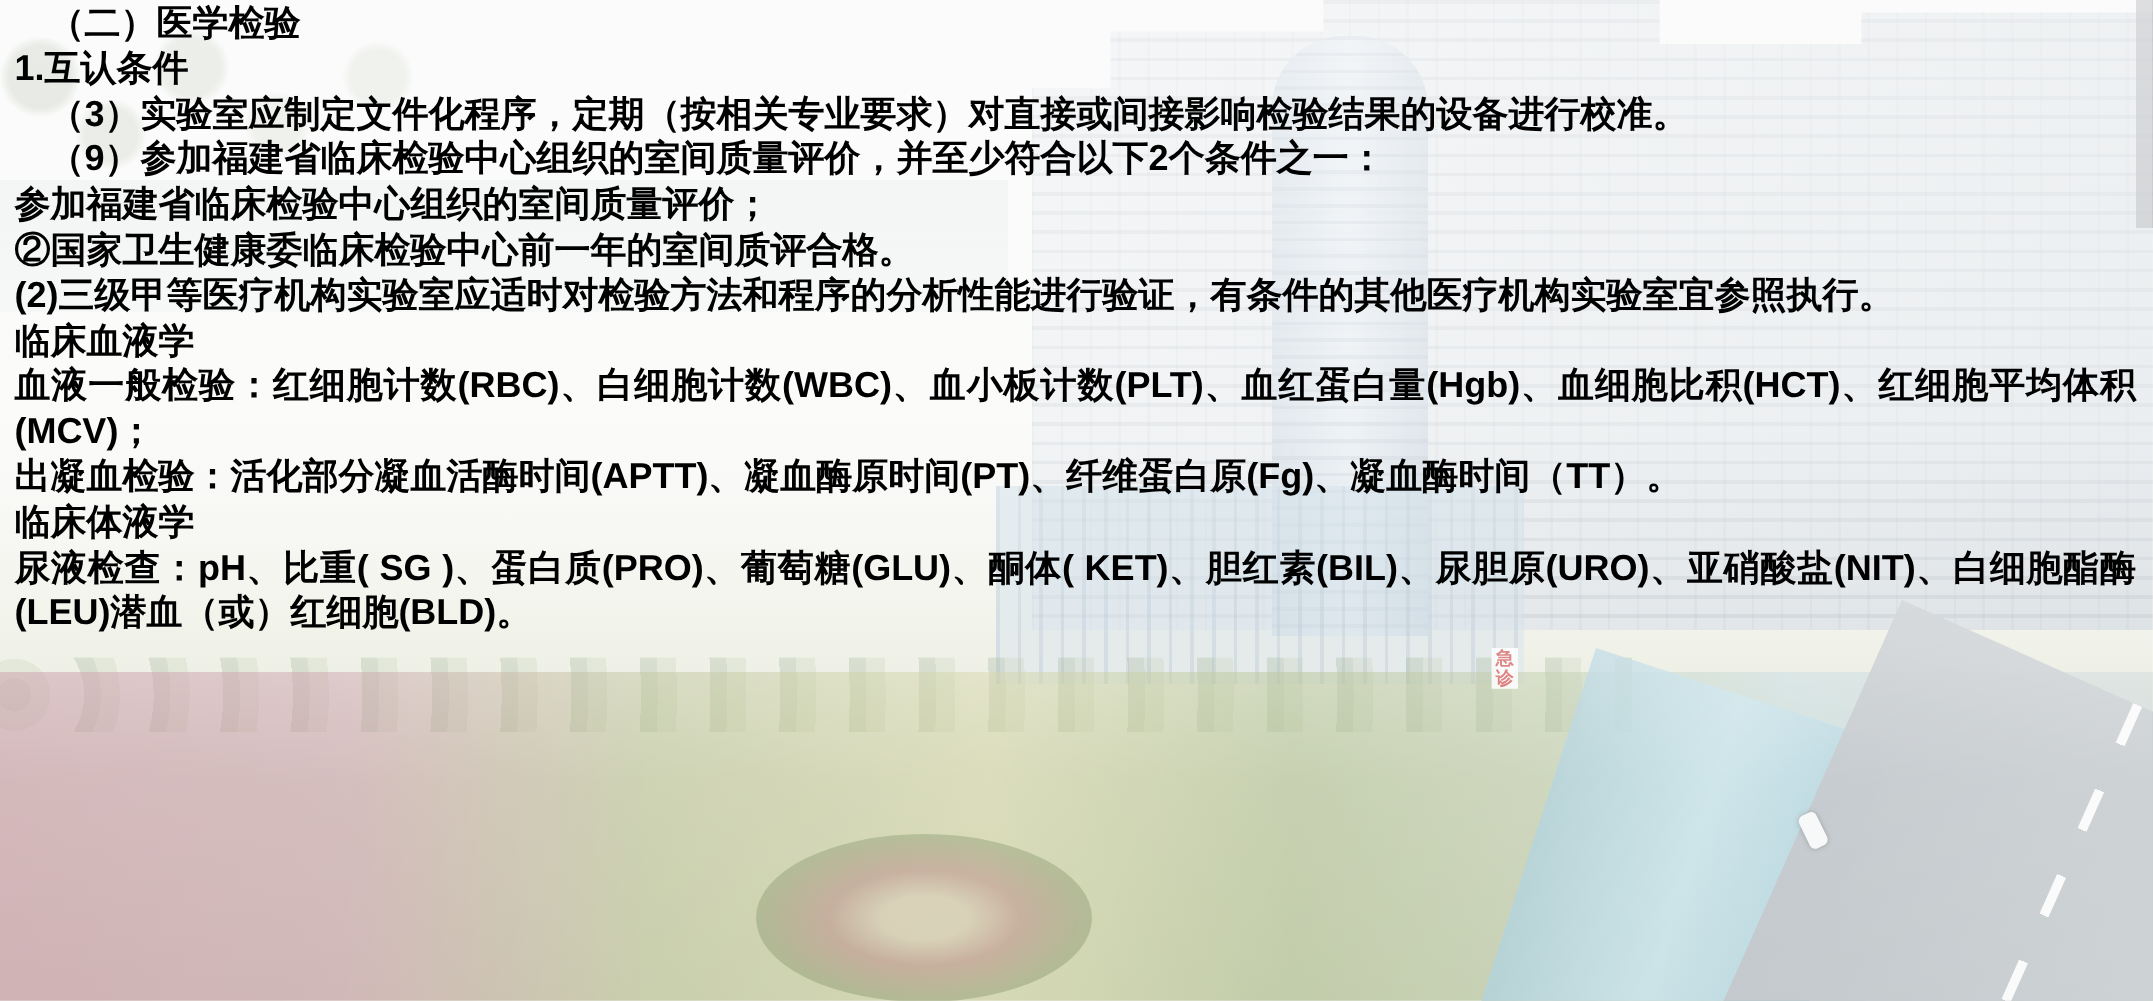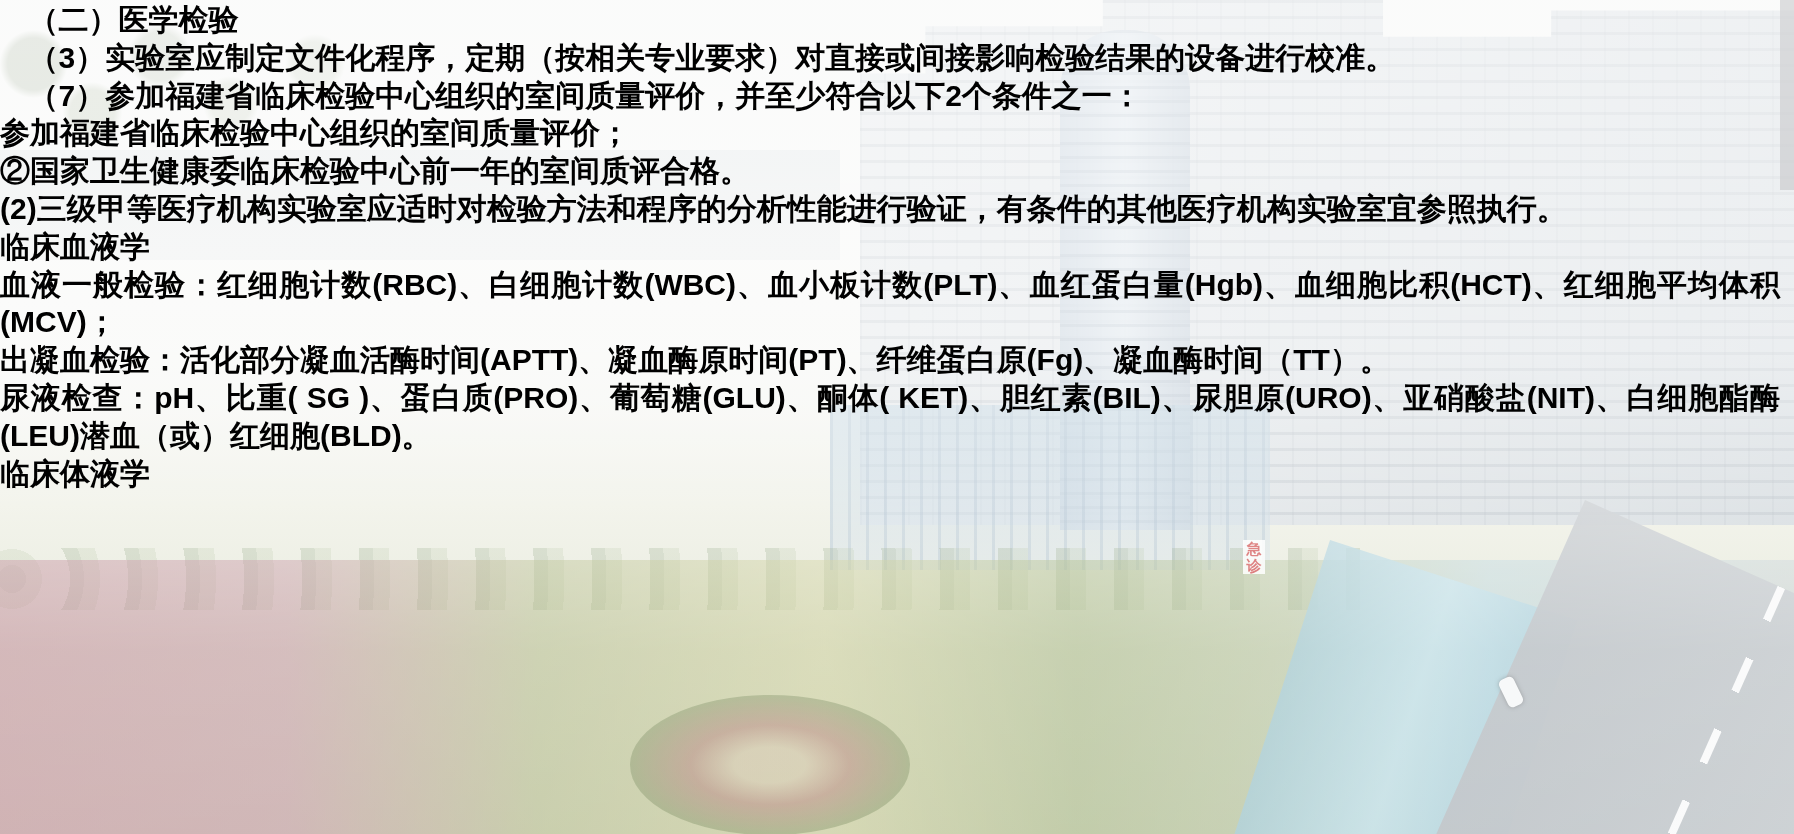--- a/index.html
+++ b/index.html
@@ -105,21 +105,21 @@
   .bg-wash {
     inset: 0;
     background: linear-gradient(180deg,
       rgba(255,255,255,.74) 0%, rgba(255,255,255,.68) 42%,
       rgba(255,255,255,.5) 60%, rgba(255,255,255,.3) 78%,
       rgba(255,255,255,.26) 100%);
   }
   
   .text-layer {
     position: absolute; inset: 0;
-    padding: 1px 14px 0 0;
+    padding: 1px 14px 0 12px;
     font-weight: bold;
     font-size: 30px;
     line-height: 37.8px;
     color: #000000;
     text-align: justify;
     letter-spacing: 0;
   }
   .para { margin: 0; }
   .ind { text-indent: 0.95em; }
 </style>
@@ -141,25 +141,26 @@
   <div class="bg-layer bg-river"></div>
   <div class="bg-layer bg-road-right">
     <div class="road-lane-marking"></div>
   </div>
   <div class="bg-layer bg-car"></div>
   <div class="bg-layer bg-sign" style="color:#c62828;">急诊</div>
   <div class="bg-layer bg-wash"></div>
 
   <div class="text-layer">
     <p class="para ind">（二）医学检验</p>
+    <p class="para">1.互认条件</p>
     <p class="para ind">（3）实验室应制定文件化程序，定期（按相关专业要求）对直接或间接影响检验结果的设备进行校准。</p>
-    <p class="para ind">（7）参加福建省临床检验中心组织的室间质量评价，并至少符合以下2个条件之一：</p>
+    <p class="para ind">（9）参加福建省临床检验中心组织的室间质量评价，并至少符合以下2个条件之一：</p>
     <p class="para">参加福建省临床检验中心组织的室间质量评价；</p>
     <p class="para">②国家卫生健康委临床检验中心前一年的室间质评合格。</p>
     <p class="para">(2)三级甲等医疗机构实验室应适时对检验方法和程序的分析性能进行验证，有条件的其他医疗机构实验室宜参照执行。</p>
     <p class="para">临床血液学</p>
     <p class="para">血液一般检验：红细胞计数(RBC)、白细胞计数(WBC)、血小板计数(PLT)、血红蛋白量(Hgb)、血细胞比积(HCT)、红细胞平均体积(MCV)；</p>
     <p class="para">出凝血检验：活化部分凝血活酶时间(APTT)、凝血酶原时间(PT)、纤维蛋白原(Fg)、凝血酶时间（TT）。</p>
+    <p class="para">临床体液学</p>
     <p class="para">尿液检查：pH、比重( SG )、蛋白质(PRO)、葡萄糖(GLU)、酮体( KET)、胆红素(BIL)、尿胆原(URO)、亚硝酸盐(NIT)、白细胞酯酶(LEU)潜血（或）红细胞(BLD)。</p>
-    <p class="para">临床体液学</p>
   </div>
 
 </div>
 
 </body></html>

